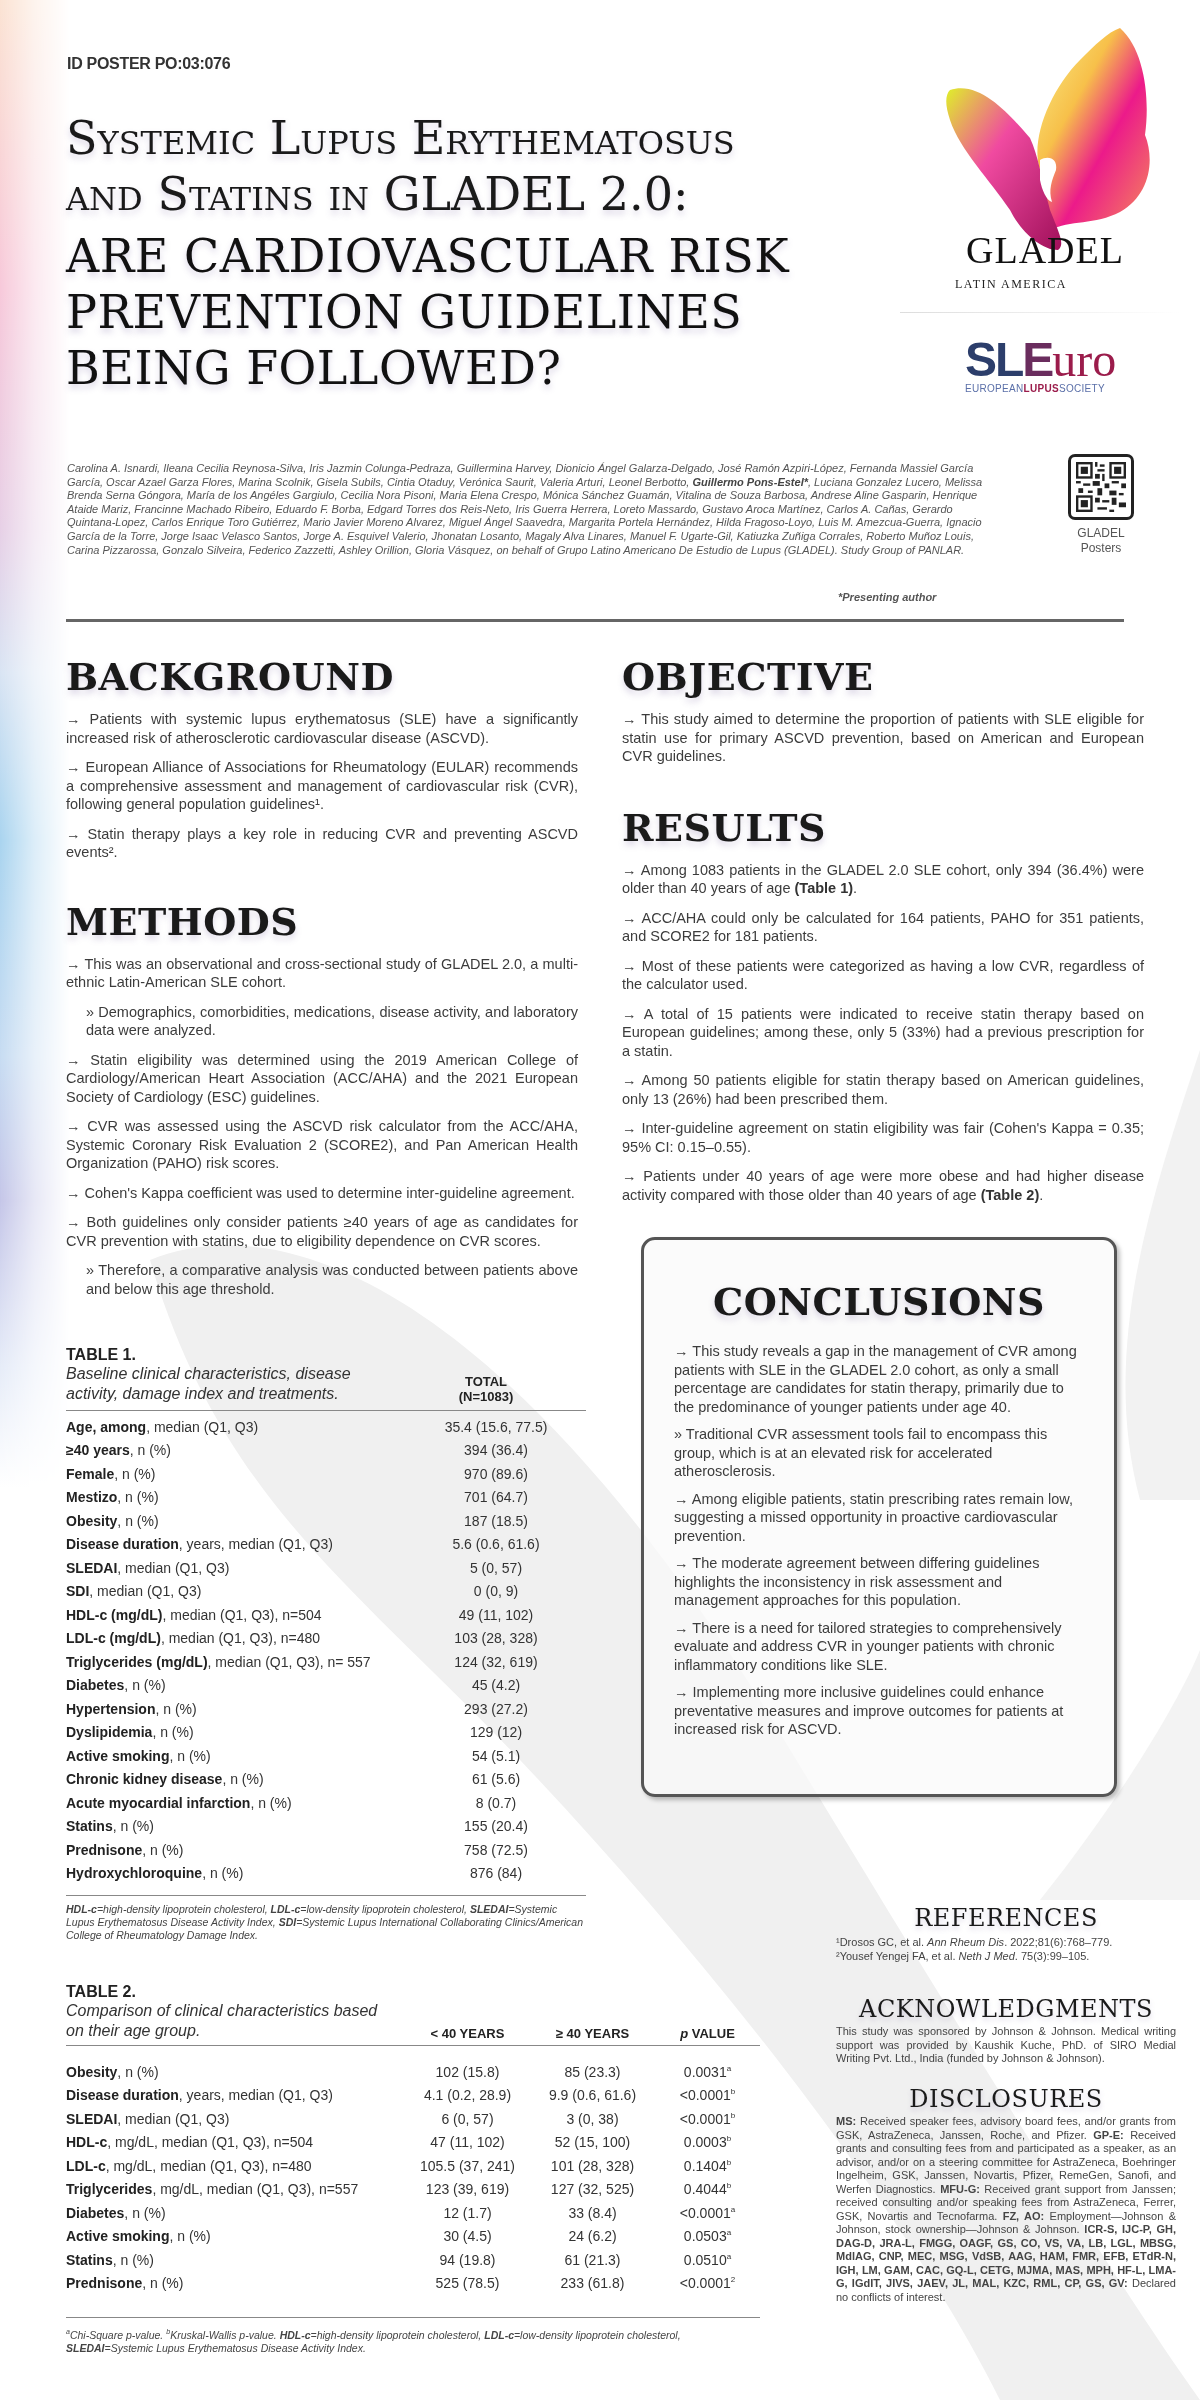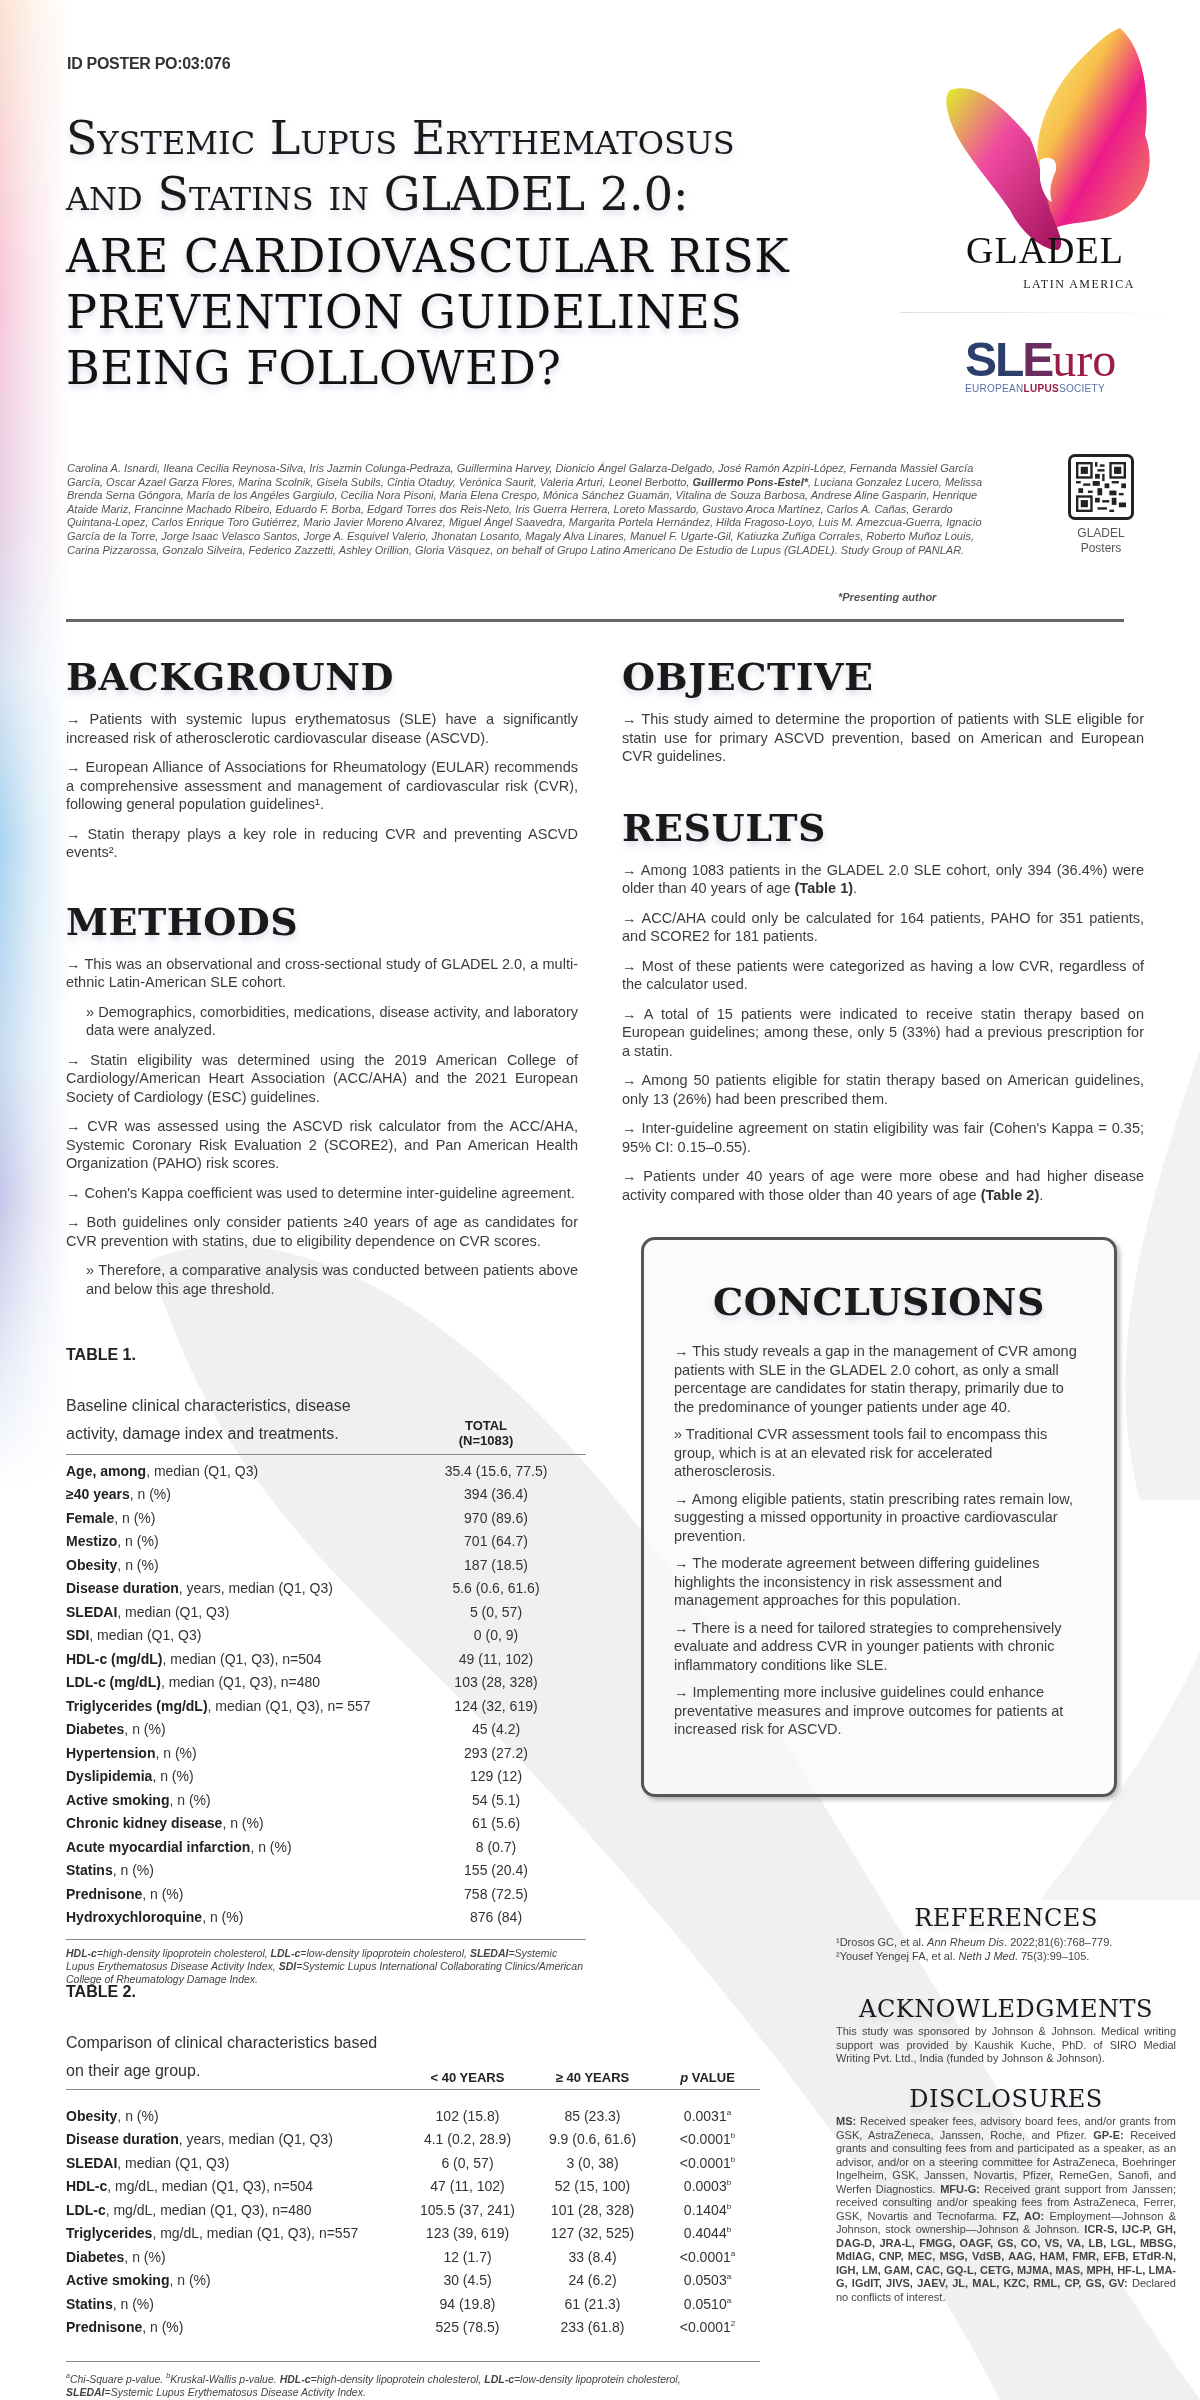--- a/index.html
+++ b/index.html
@@ -30,21 +30,21 @@
   }
   .title-big {
     margin-top: 6px;
     font-family: "DejaVu Serif", "Liberation Serif", serif;
     font-size: 46px; line-height: 56px; color: #111; letter-spacing: 0.5px;
     text-shadow: 0 4px 6px rgba(120,100,160,0.28);
   }
 
   .logo-gladel { position: absolute; left: 930px; top: 20px; width: 220px; height: 270px; }
   .gladel-word { position: absolute; left: 955px; top: 228px; width: 180px; text-align: center; font-family: "Liberation Serif", serif; font-size: 38px; color: #111; letter-spacing: 1px; }
-  .gladel-sub { position: absolute; left: 955px; top: 277px; width: 180px; text-align: right; font-family: "Liberation Serif", serif; font-size: 12px; color: #222; letter-spacing: 1.5px; }
+  .gladel-sub { position: absolute; left: 955px; top: 277px; width: 180px; text-align: left; font-family: "Liberation Serif", serif; font-size: 12px; color: #222; letter-spacing: 1.5px; }
   .hr-right { position: absolute; left: 900px; top: 312px; width: 280px; height: 1px; background: linear-gradient(90deg, #ddd, #eee, rgba(255,255,255,0)); }
   .sleuro { position: absolute; left: 965px; top: 335px; font-family: "Liberation Sans", sans-serif; }
   .sleuro-main { font-size: 48px; font-weight: bold; letter-spacing: -2px; line-height: 50px; }
   .sleuro-main .sl { color: #2c3e6b; }
   .sleuro-main .e { color: #6a2d5e; }
   .sleuro-main .uro { color: #9b1c4b; font-weight: normal; font-family: "Liberation Serif", serif; letter-spacing: 0; }
   .sleuro-sub { font-size: 10px; color: #5a6fa8; letter-spacing: 0.3px; margin-top: -2px; }
   .sleuro-sub b { color: #9b1c4b; }
 
   .authors { position: absolute; left: 67px; top: 462px; width: 920px; font-style: italic; font-size: 11px; line-height: 13.6px; color: #555; }
@@ -61,21 +61,21 @@
   }
   .p { font-size: 14.5px; line-height: 18.5px; color: #3c3c3c; text-align: justify; margin-top: 11px; }
   .p.sub { padding-left: 20px; }
   .p b { color: #333; }
 
   .col-left { position: absolute; left: 66px; top: 655px; width: 512px; }
   .col-right { position: absolute; left: 622px; top: 655px; width: 522px; }
 
   .table-wrap { position: absolute; left: 66px; width: 520px; }
   .table-title { font-size: 16px; font-weight: bold; color: #222; }
-  .table-caption { font-size: 16px; color: #333; line-height: 28px; margin-top: 28px; }
+  .table-caption { font-size: 16px; font-style: italic; color: #333; line-height: 20px; }
   .tbl { width: 100%; border-collapse: collapse; font-size: 14px; }
   .tbl td { padding: 2px 0; height: 23.5px; color: #333; }
   .tbl td.val { text-align: center; }
   .tbl td b { color: #222; }
   .tbl-head { display: flex; justify-content: space-between; align-items: flex-end; border-bottom: 1.5px solid #888; padding-bottom: 6px; margin-bottom: 4px; }
   .col-hdr { font-weight: bold; font-size: 13px; color: #222; text-align: center; }
   .foot-rule { border-top: 1.5px solid #888; margin-top: 10px; padding-top: 7px; font-size: 10.5px; font-style: italic; line-height: 13px; color: #444; }
 
   .conclusions {
     position: absolute; left: 641px; top: 1237px; width: 476px; height: 560px;

